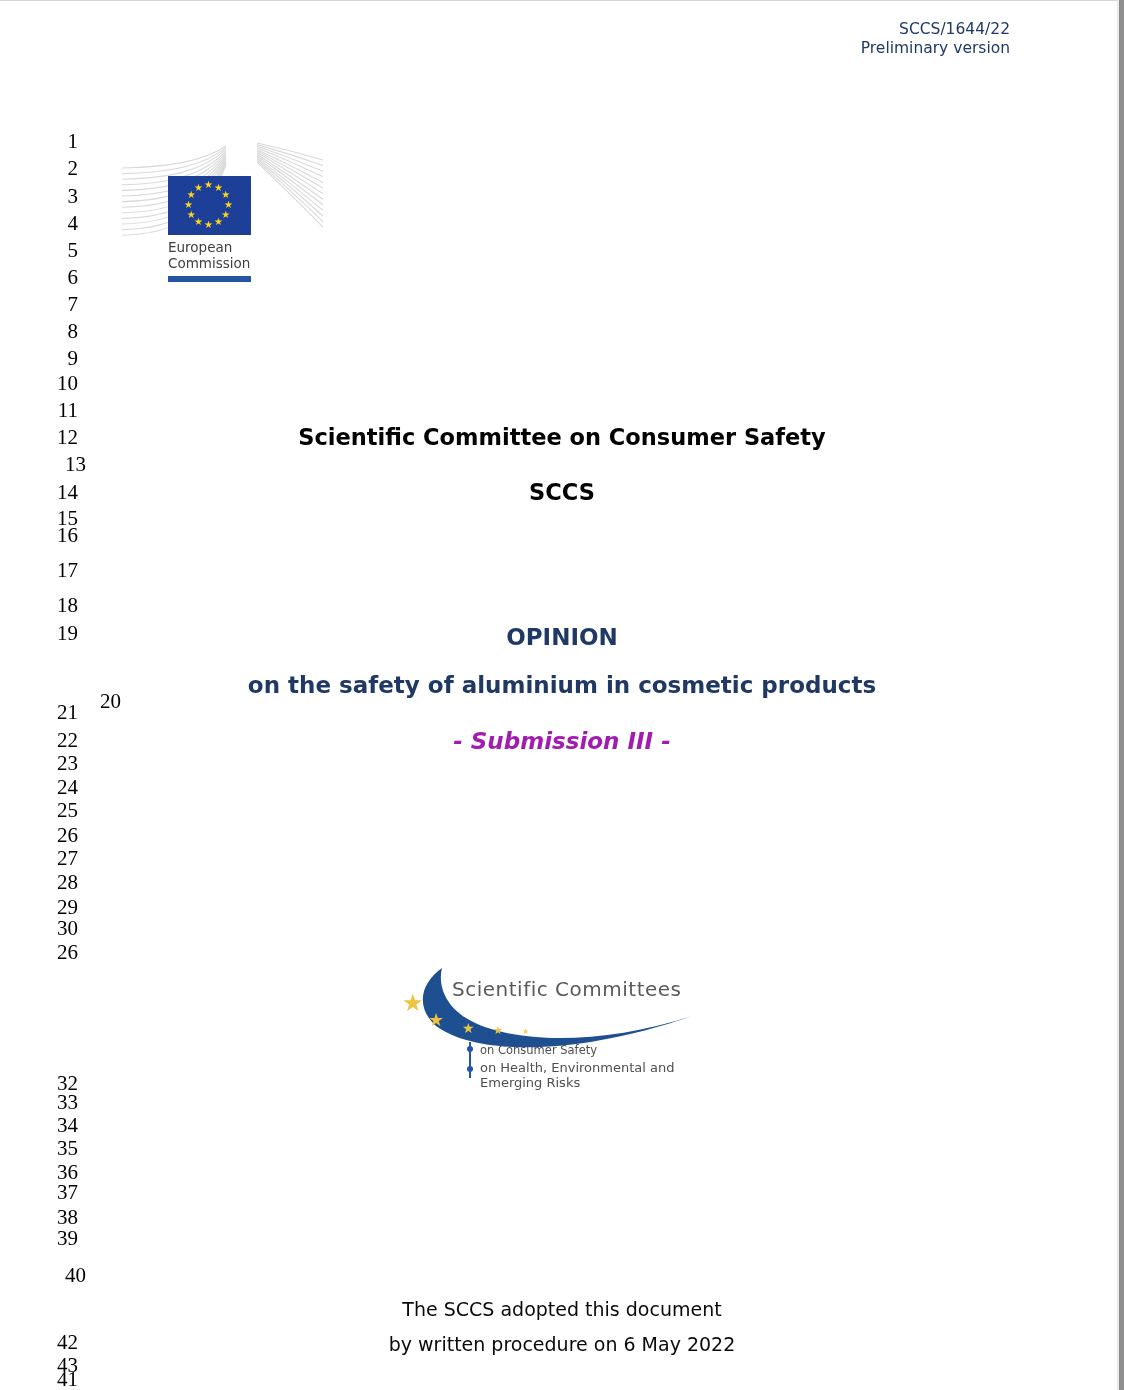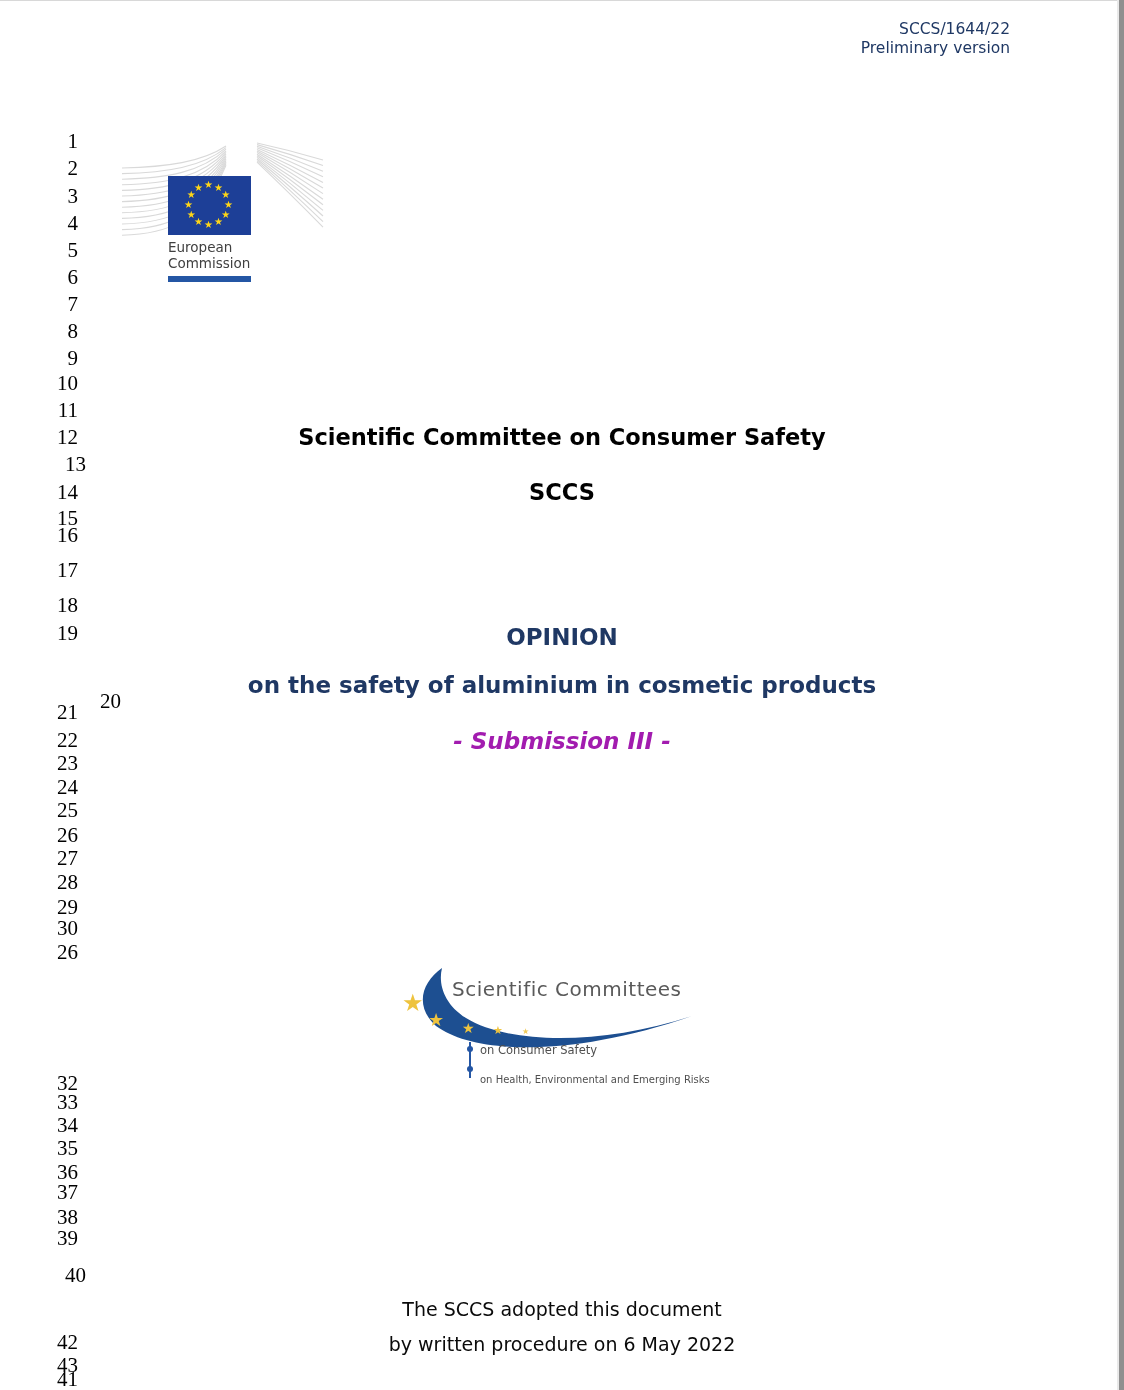--- a/index.html
+++ b/index.html
@@ -82,21 +82,21 @@
     background:#2456A4;
   }
   #sc-dot-1{top:4px;}
   #sc-dot-2{top:24px;}
   #sc-sub1{
     position:absolute;left:80px;top:85px;
     color:#4f4f4f;font-size:11.5px;
   }
   #sc-sub2{
     position:absolute;left:80px;top:102px;
-    color:#4f4f4f;font-size:10px;margin-top:14px;
+    color:#4f4f4f;font-size:13px;
   }
   
   .adopt-line{
     position:absolute;left:0;right:0;text-align:center;
     color:#0a0a0a;font-size:19px;
   }
   #adopt-1{top:1298px;}
   #adopt-2{top:1333px;}
 </style>
 </head>

